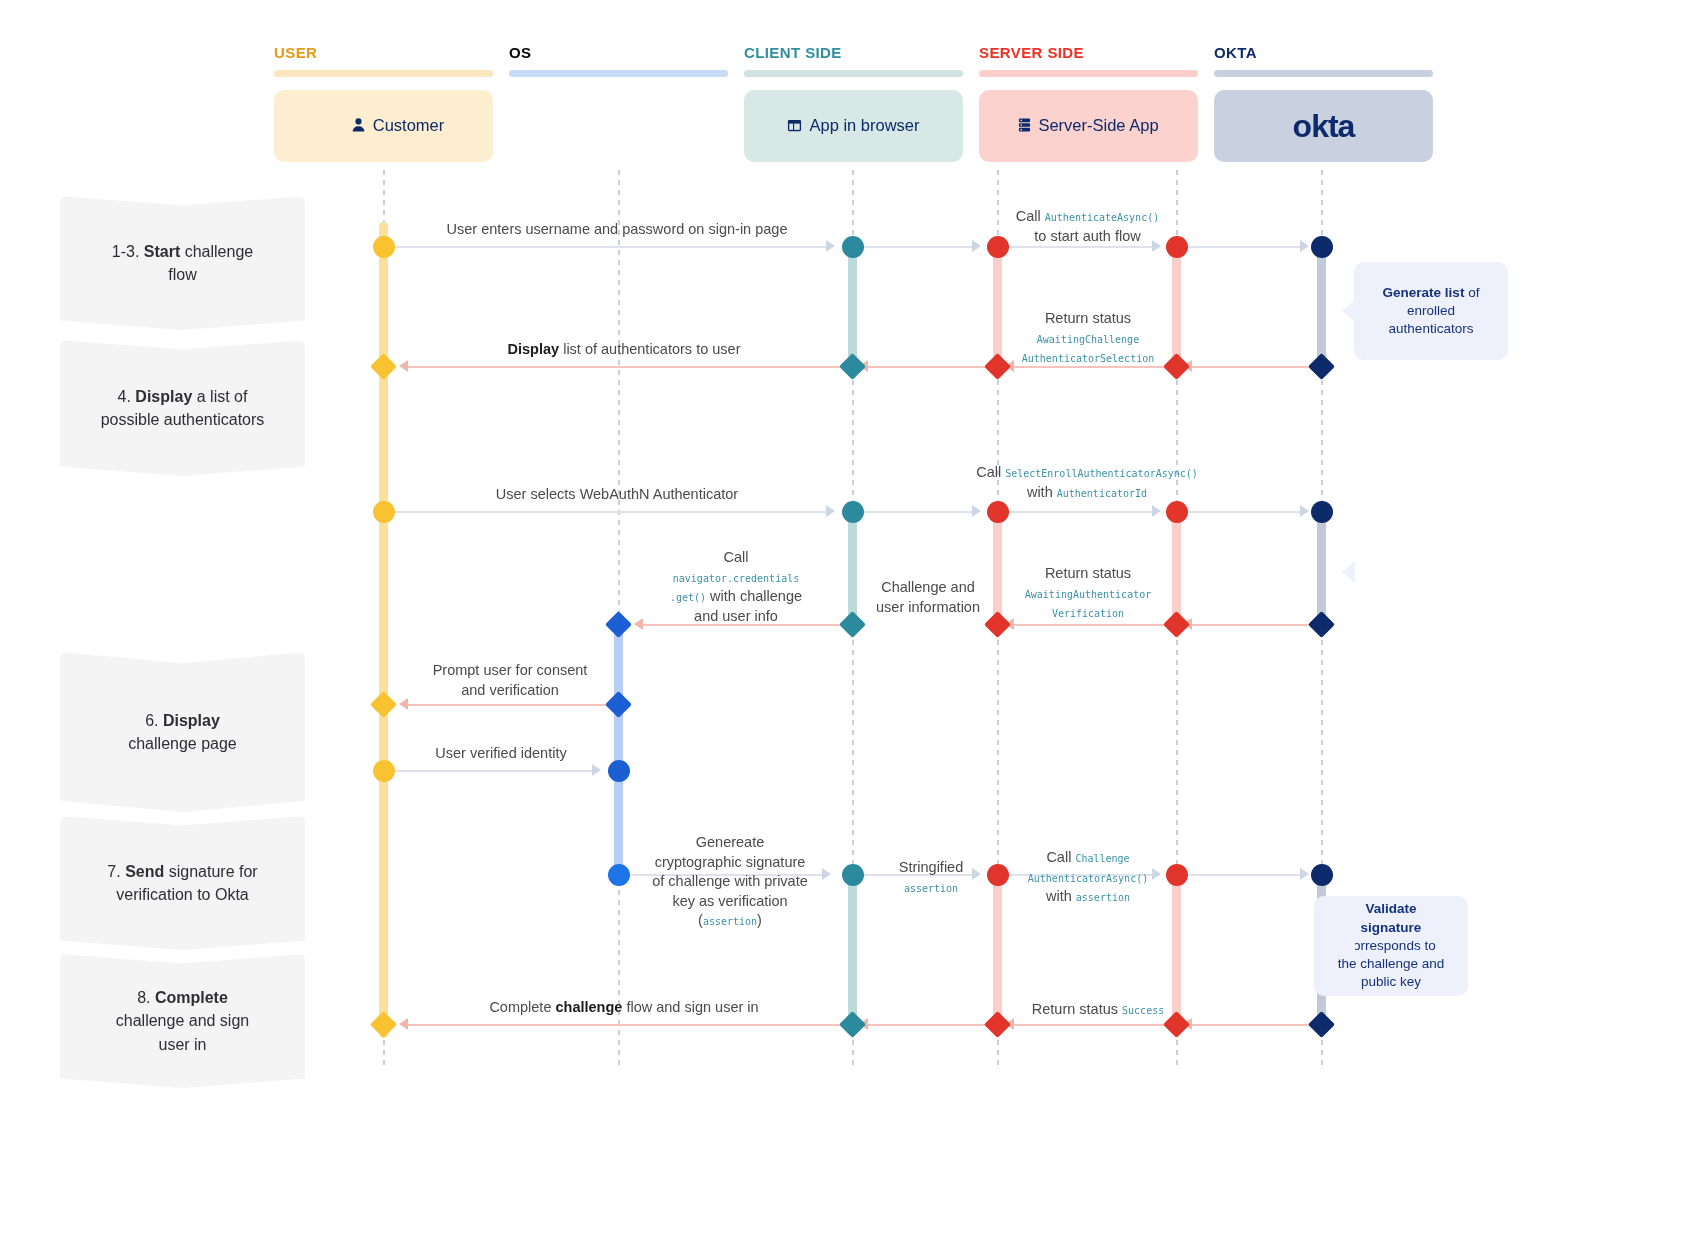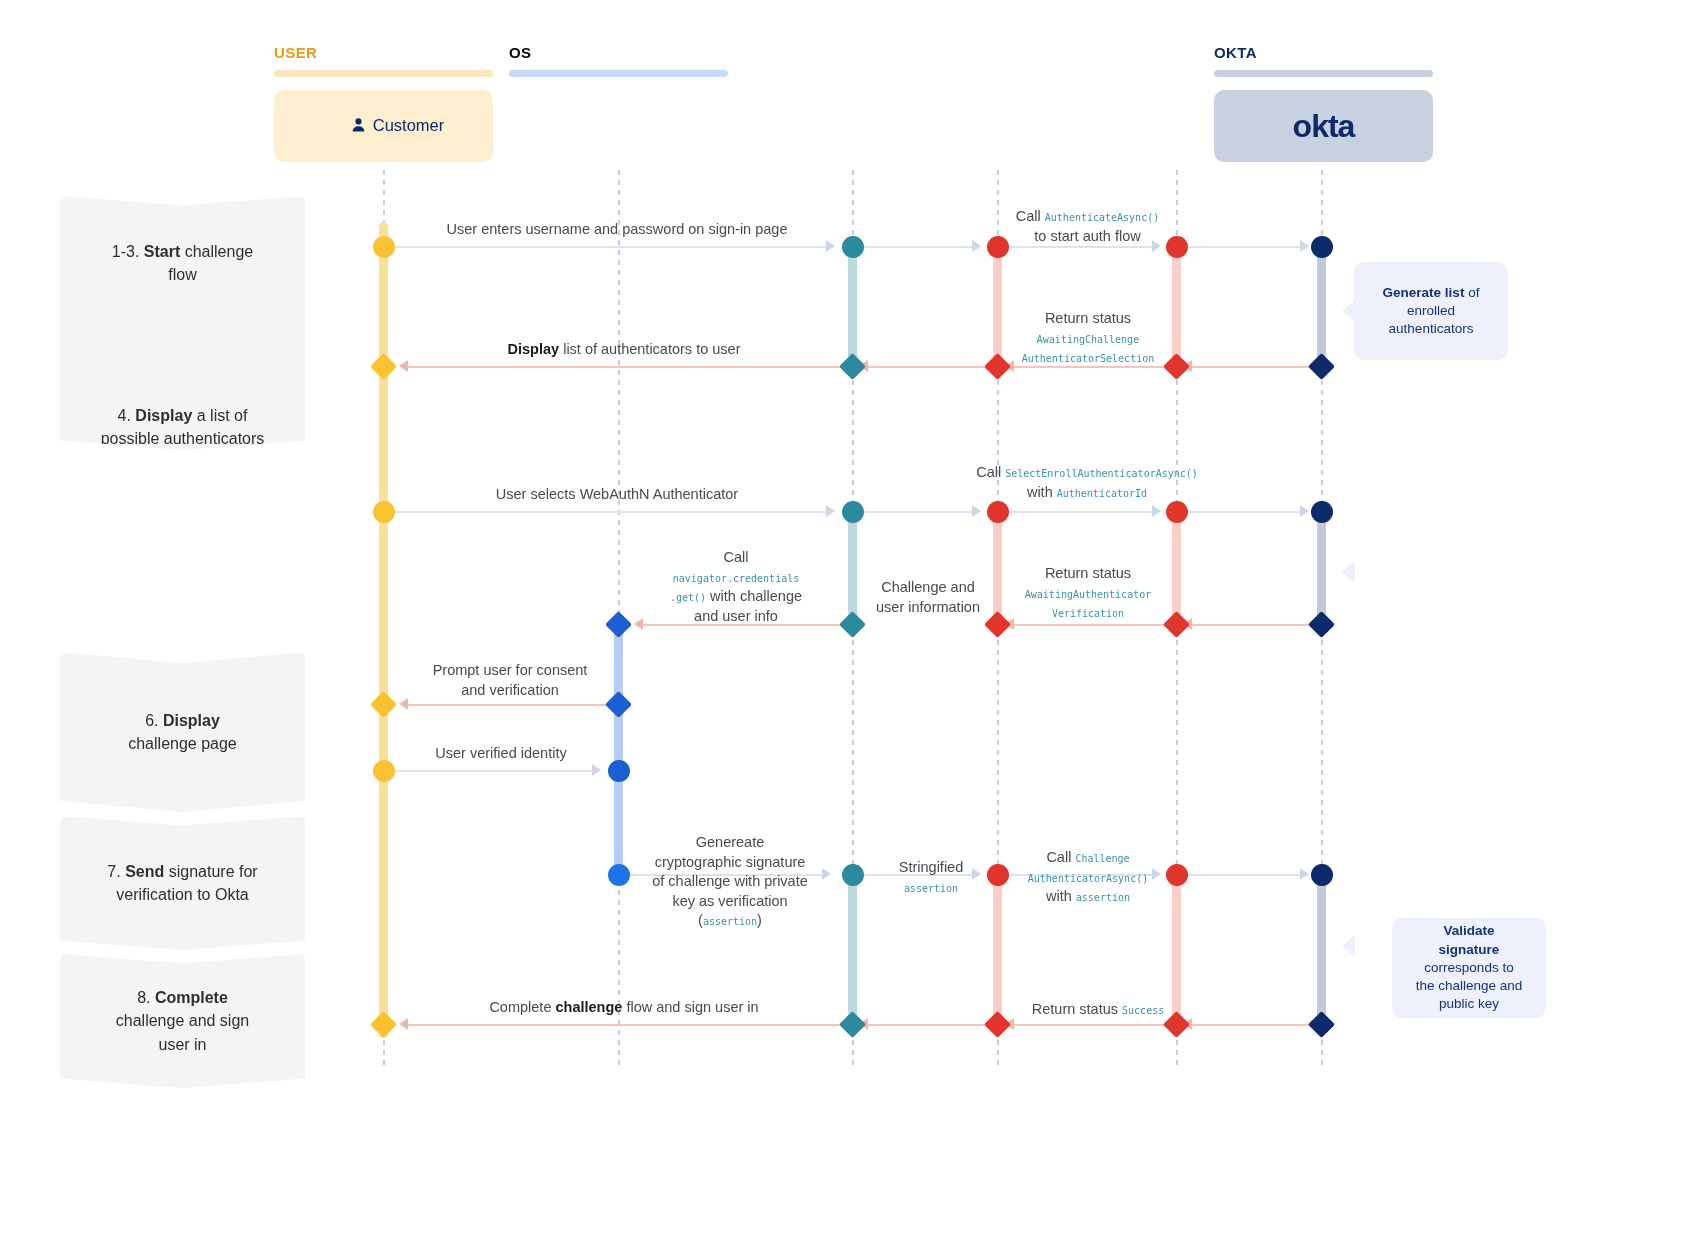--- a/index.html
+++ b/index.html
@@ -81,21 +81,54 @@
         </span><span>Customer</span>
       </div>
     </div>
   </div>
 
   <div class="col-head" style="left:509px; top:44px; width:219px;">
     <div class="col-title" style="color:#000000;">OS</div>
     <div class="col-rule" style="background:#c6dbf5;"></div>
   </div>
 
-
+  <div class="col-head" style="left:744px; top:44px; width:219px;">
+    <div class="col-title" style="color:#2f8f9e;">CLIENT SIDE</div>
+    <div class="col-rule" style="background:#cfe3e3;"></div>
+    <div class="col-box" style="background:#d8e8e7;">
+      <div class="col-box-label">
+        <span class="col-ic">
+          <svg width="15" height="15" viewBox="0 0 16 16">
+              <rect x="1" y="2" width="14" height="12" rx="1.4" fill="#0c2b6b"></rect>
+              <rect x="2.4" y="6" width="4" height="6.6" fill="#d8e8e7"></rect>
+              <rect x="7.6" y="6" width="6" height="6.6" fill="#d8e8e7"></rect>
+            </svg>
+        </span><span>App in browser</span>
+      </div>
+    </div>
+  </div>
+
+  <div class="col-head" style="left:979px; top:44px; width:219px;">
+    <div class="col-title" style="color:#ed3124;">SERVER SIDE</div>
+    <div class="col-rule" style="background:#fbcfc9;"></div>
+    <div class="col-box" style="background:#fbd2cd;">
+      <div class="col-box-label">
+        <span class="col-ic">
+          <svg width="13" height="16" viewBox="0 0 14 16">
+              <rect x="1" y="1" width="12" height="4" rx="1" fill="#0c2b6b"></rect>
+              <rect x="1" y="6" width="12" height="4" rx="1" fill="#0c2b6b"></rect>
+              <rect x="1" y="11" width="12" height="4" rx="1" fill="#0c2b6b"></rect>
+              <circle cx="3.4" cy="3" r=".9" fill="#fbd2cd"></circle>
+              <circle cx="3.4" cy="8" r=".9" fill="#fbd2cd"></circle>
+              <circle cx="3.4" cy="13" r=".9" fill="#fbd2cd"></circle>
+            </svg>
+        </span><span>Server-Side App</span>
+      </div>
+    </div>
+  </div>
 
   <div class="col-head" style="left:1214px; top:44px; width:219px;">
     <div class="col-title" style="color:#0d2a6b;">OKTA</div>
     <div class="col-rule" style="background:#c8cfde;"></div>
     <div class="col-box" style="background:#c9d0e0;">
       <div class="okta-mark">okta</div>
     </div>
   </div>
 
   <div class="lifeline" style="left:383px;"></div>
@@ -116,21 +149,21 @@
   <div class="activation" style="left:1172px; top:501px; height:130px; background:#fbcfc9;"></div>
   <div class="activation" style="left:1172px; top:864px; height:166px; background:#fbcfc9;"></div>
   <div class="activation" style="left:1317px; top:236px; height:140px; background:#c2cada;"></div>
   <div class="activation" style="left:1317px; top:501px; height:130px; background:#c2cada;"></div>
   <div class="activation" style="left:1317px; top:864px; height:166px; background:#c2cada;"></div>
   <div class="activation" style="left:614px; top:616px; height:266px; background:#b7cdf3;"></div>
 
   <div class="chev" style="top:196px; height:134px;">
     <div><span>1-3.</span> <b>Start</b><span> challenge<br>flow</span></div>
   </div>
-  <div class="chev" style="top:314px; height:136px;align-items:flex-end;">
+  <div class="chev" style="top:340px; height:136px;">
     <div><span>4.</span> <b>Display</b><span> a list of<br>possible authenticators</span></div>
   </div>
   <div class="chev" style="top:652px; height:160px;">
     <div><span>6.</span> <b>Display</b><span><br>challenge page</span></div>
   </div>
   <div class="chev" style="top:816px; height:134px;">
     <div><span>7.</span> <b>Send</b><span> signature for<br>verification to Okta</span></div>
   </div>
   <div class="chev" style="top:954px; height:134px;">
     <div><span>8.</span> <b>Complete</b><span><br>challenge and sign<br>user in</span></div>
@@ -325,21 +358,21 @@
   <div class="node">
       <div class="dot" style="position:absolute;left:987px;top:864px;background:#e1342a;"></div>
     </div>
   <div class="node">
       <div class="dot" style="position:absolute;left:1166px;top:864px;background:#e1342a;"></div>
     </div>
   <div class="node">
       <div class="dot" style="position:absolute;left:1311px;top:864px;background:#0d2a6b;"></div>
     </div>
 
-  <div class="callout" style="left:1392px; top:896px; width:154px; height:100px;margin-top:22px;">
+  <div class="callout" style="left:1314px; top:896px; width:154px; height:100px;">
     <div><b>Validate<br>signature</b><span><br>corresponds to<br>the challenge and<br>public key</span></div>
   </div>
   <div class="callout-tail" style="left:1342px; top:935px;"></div>
 
   <div class="msg red" style="left:406px; top:1024px; width:438px;"></div>
   <div class="arrow lred" style="left:399px; top:1018px;"></div>
   <div class="lbl" style="left:406px; top:998px; width:436px;">
     <span>Complete </span><b>challenge</b><span> flow and sign user in</span>
   </div>
 

